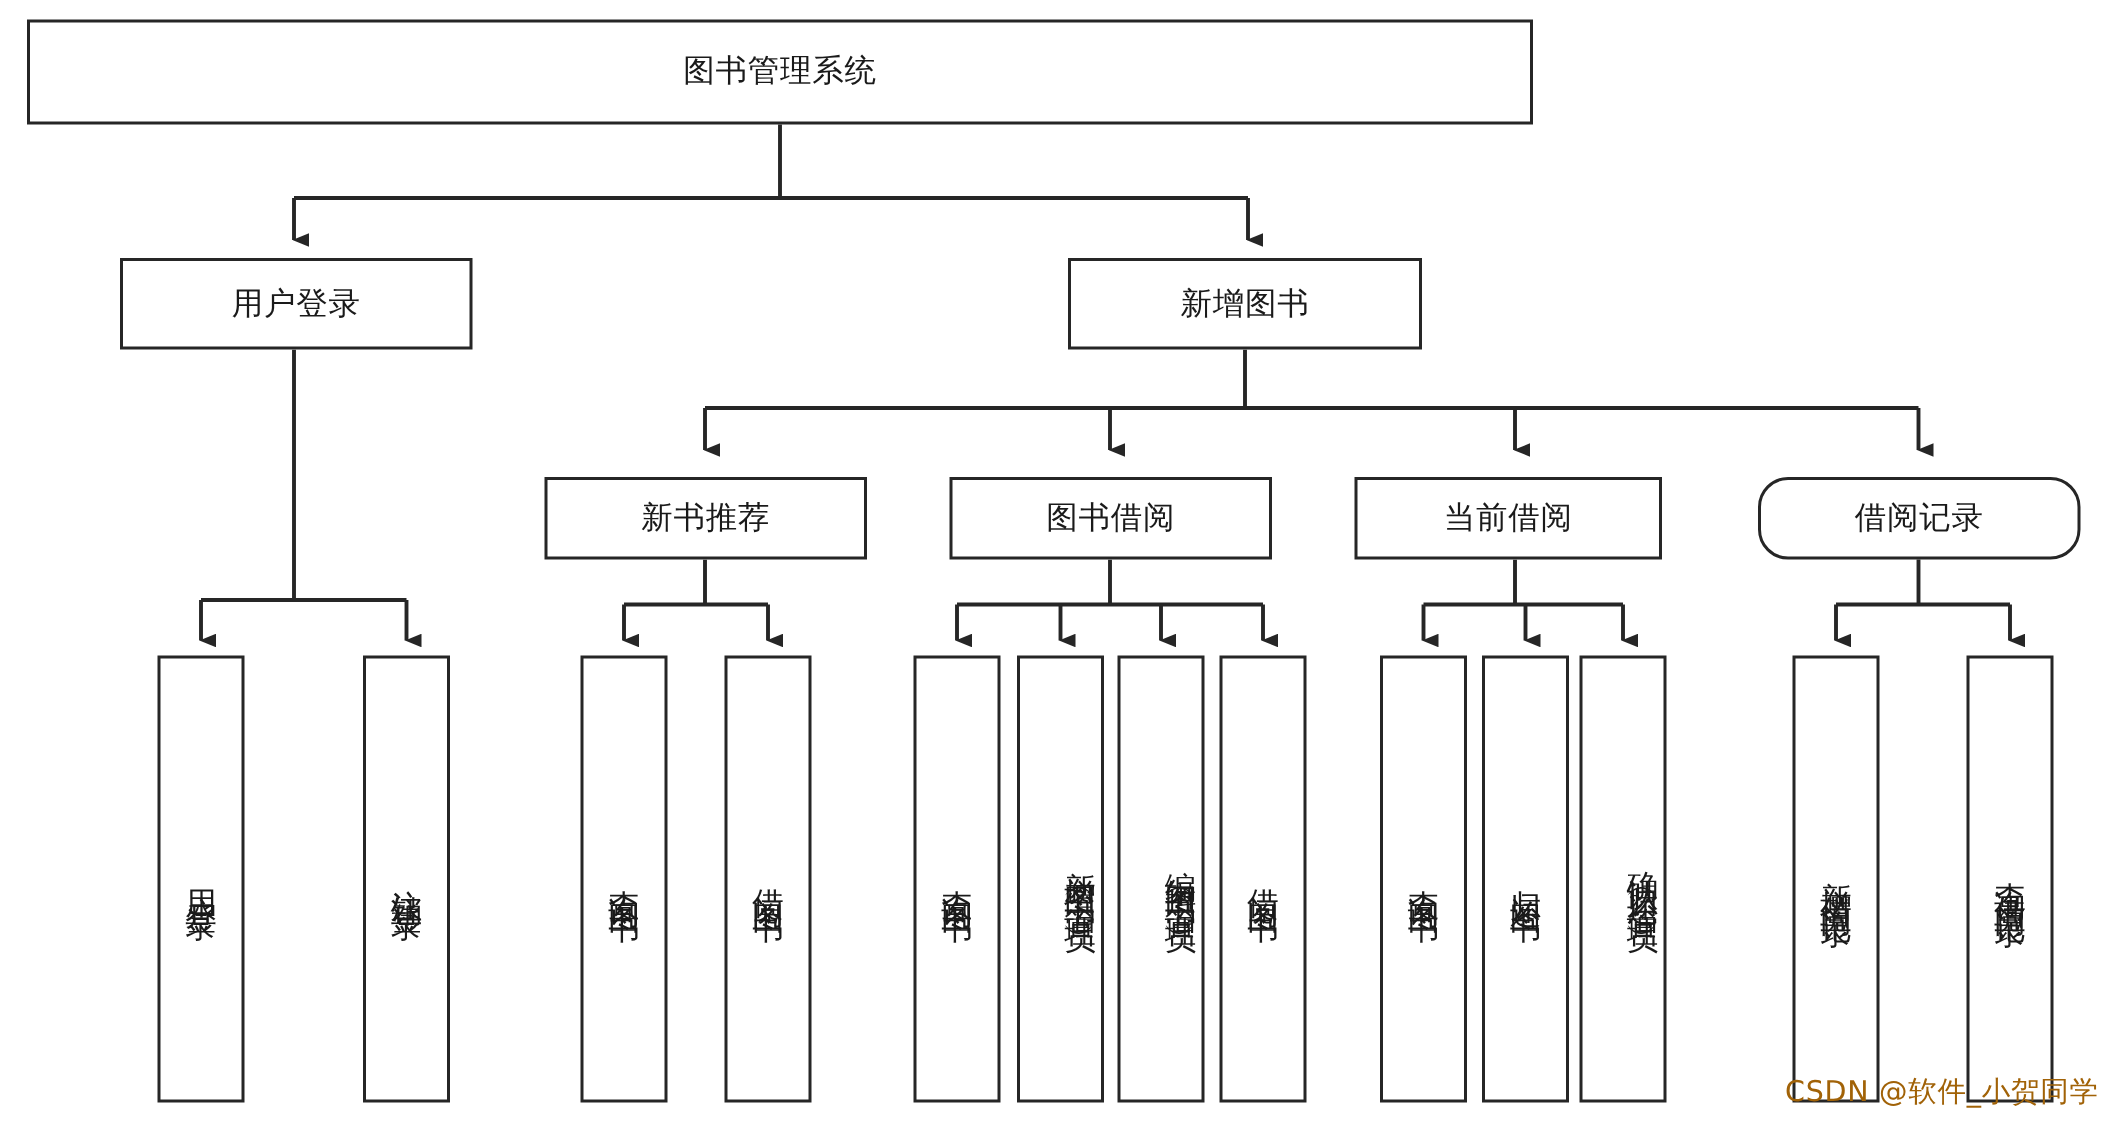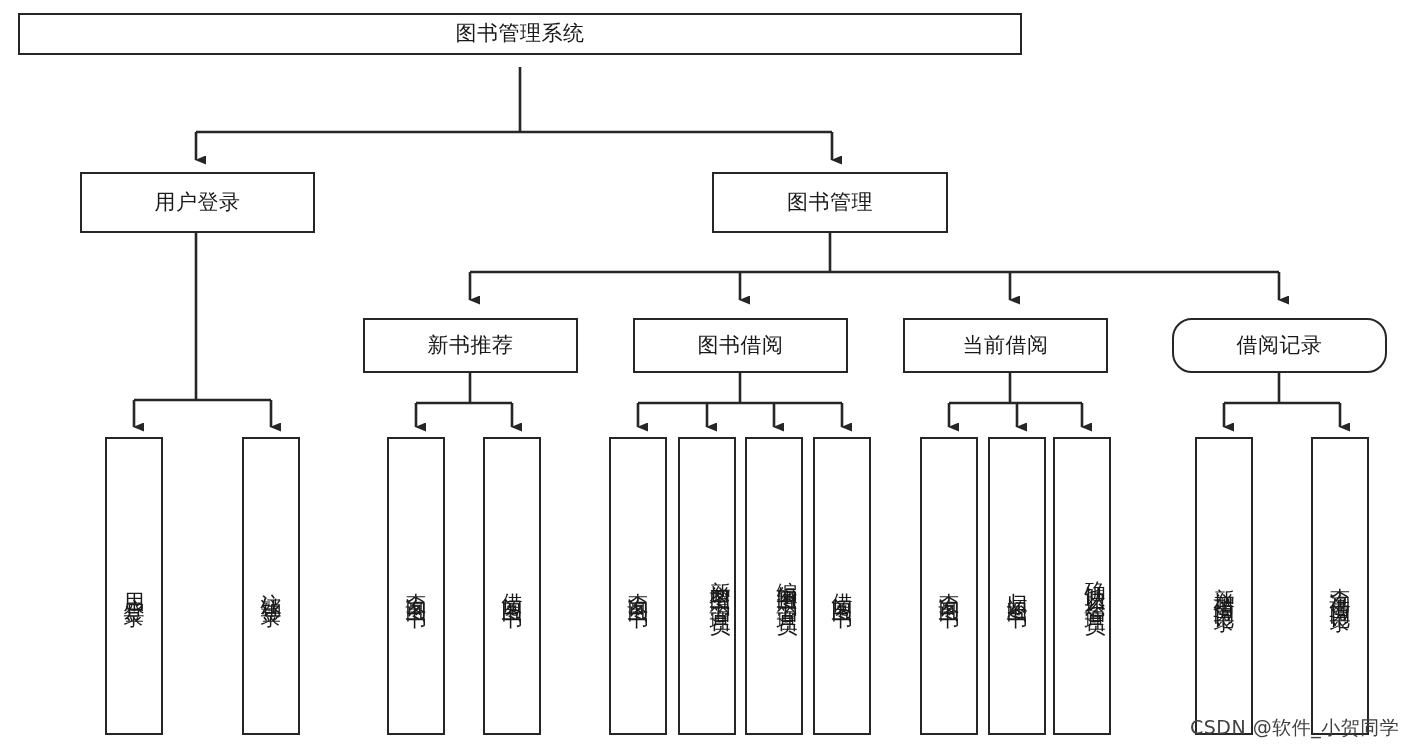--- a/index.html
+++ b/index.html
@@ -57,21 +57,21 @@
     align-items: center;
     justify-content: center;
   }
   .node-label {
     display: block;
     white-space: nowrap;
   }
   .watermark {
     position: absolute;
     font-size: 19px;
-    color: #404040;
+    color: #a16207;
     white-space: nowrap;
     letter-spacing: 0.5px;
     pointer-events: none;
   }
 </style>
 </head>
 <body>
 
 <div id="diagram-root">
 
@@ -118,29 +118,29 @@
       <path d="M1017,403 L1017,427" marker-end="url(#arrowhead)"></path>
       <path d="M1082,403 L1082,427" marker-end="url(#arrowhead)"></path>
 
       <path d="M1279,373 L1279,403"></path>
       <path d="M1224,403 L1340,403"></path>
       <path d="M1224,403 L1224,427" marker-end="url(#arrowhead)"></path>
       <path d="M1340,403 L1340,427" marker-end="url(#arrowhead)"></path>
     </g>
   </svg>
 
-  <div class="node-box horizontal" style="left:18px; top:13px; width:1004px; height:42px;">
+  <div class="node-box horizontal" style="left:18px; top:13px; width:1004px; height:70px;">
     <span class="node-label">图书管理系统</span>
   </div>
 
   <div class="node-box horizontal" style="left:80px; top:172px; width:235px; height:61px;">
     <span class="node-label">用户登录</span>
   </div>
   <div class="node-box horizontal" style="left:712px; top:172px; width:236px; height:61px;">
-    <span class="node-label">图书管理</span>
+    <span class="node-label">新增图书</span>
   </div>
 
   <div class="node-box horizontal" style="left:363px; top:318px; width:215px; height:55px;">
     <span class="node-label">新书推荐</span>
   </div>
   <div class="node-box horizontal" style="left:633px; top:318px; width:215px; height:55px;">
     <span class="node-label">图书借阅</span>
   </div>
   <div class="node-box horizontal" style="left:903px; top:318px; width:205px; height:55px;">
     <span class="node-label">当前借阅</span>

